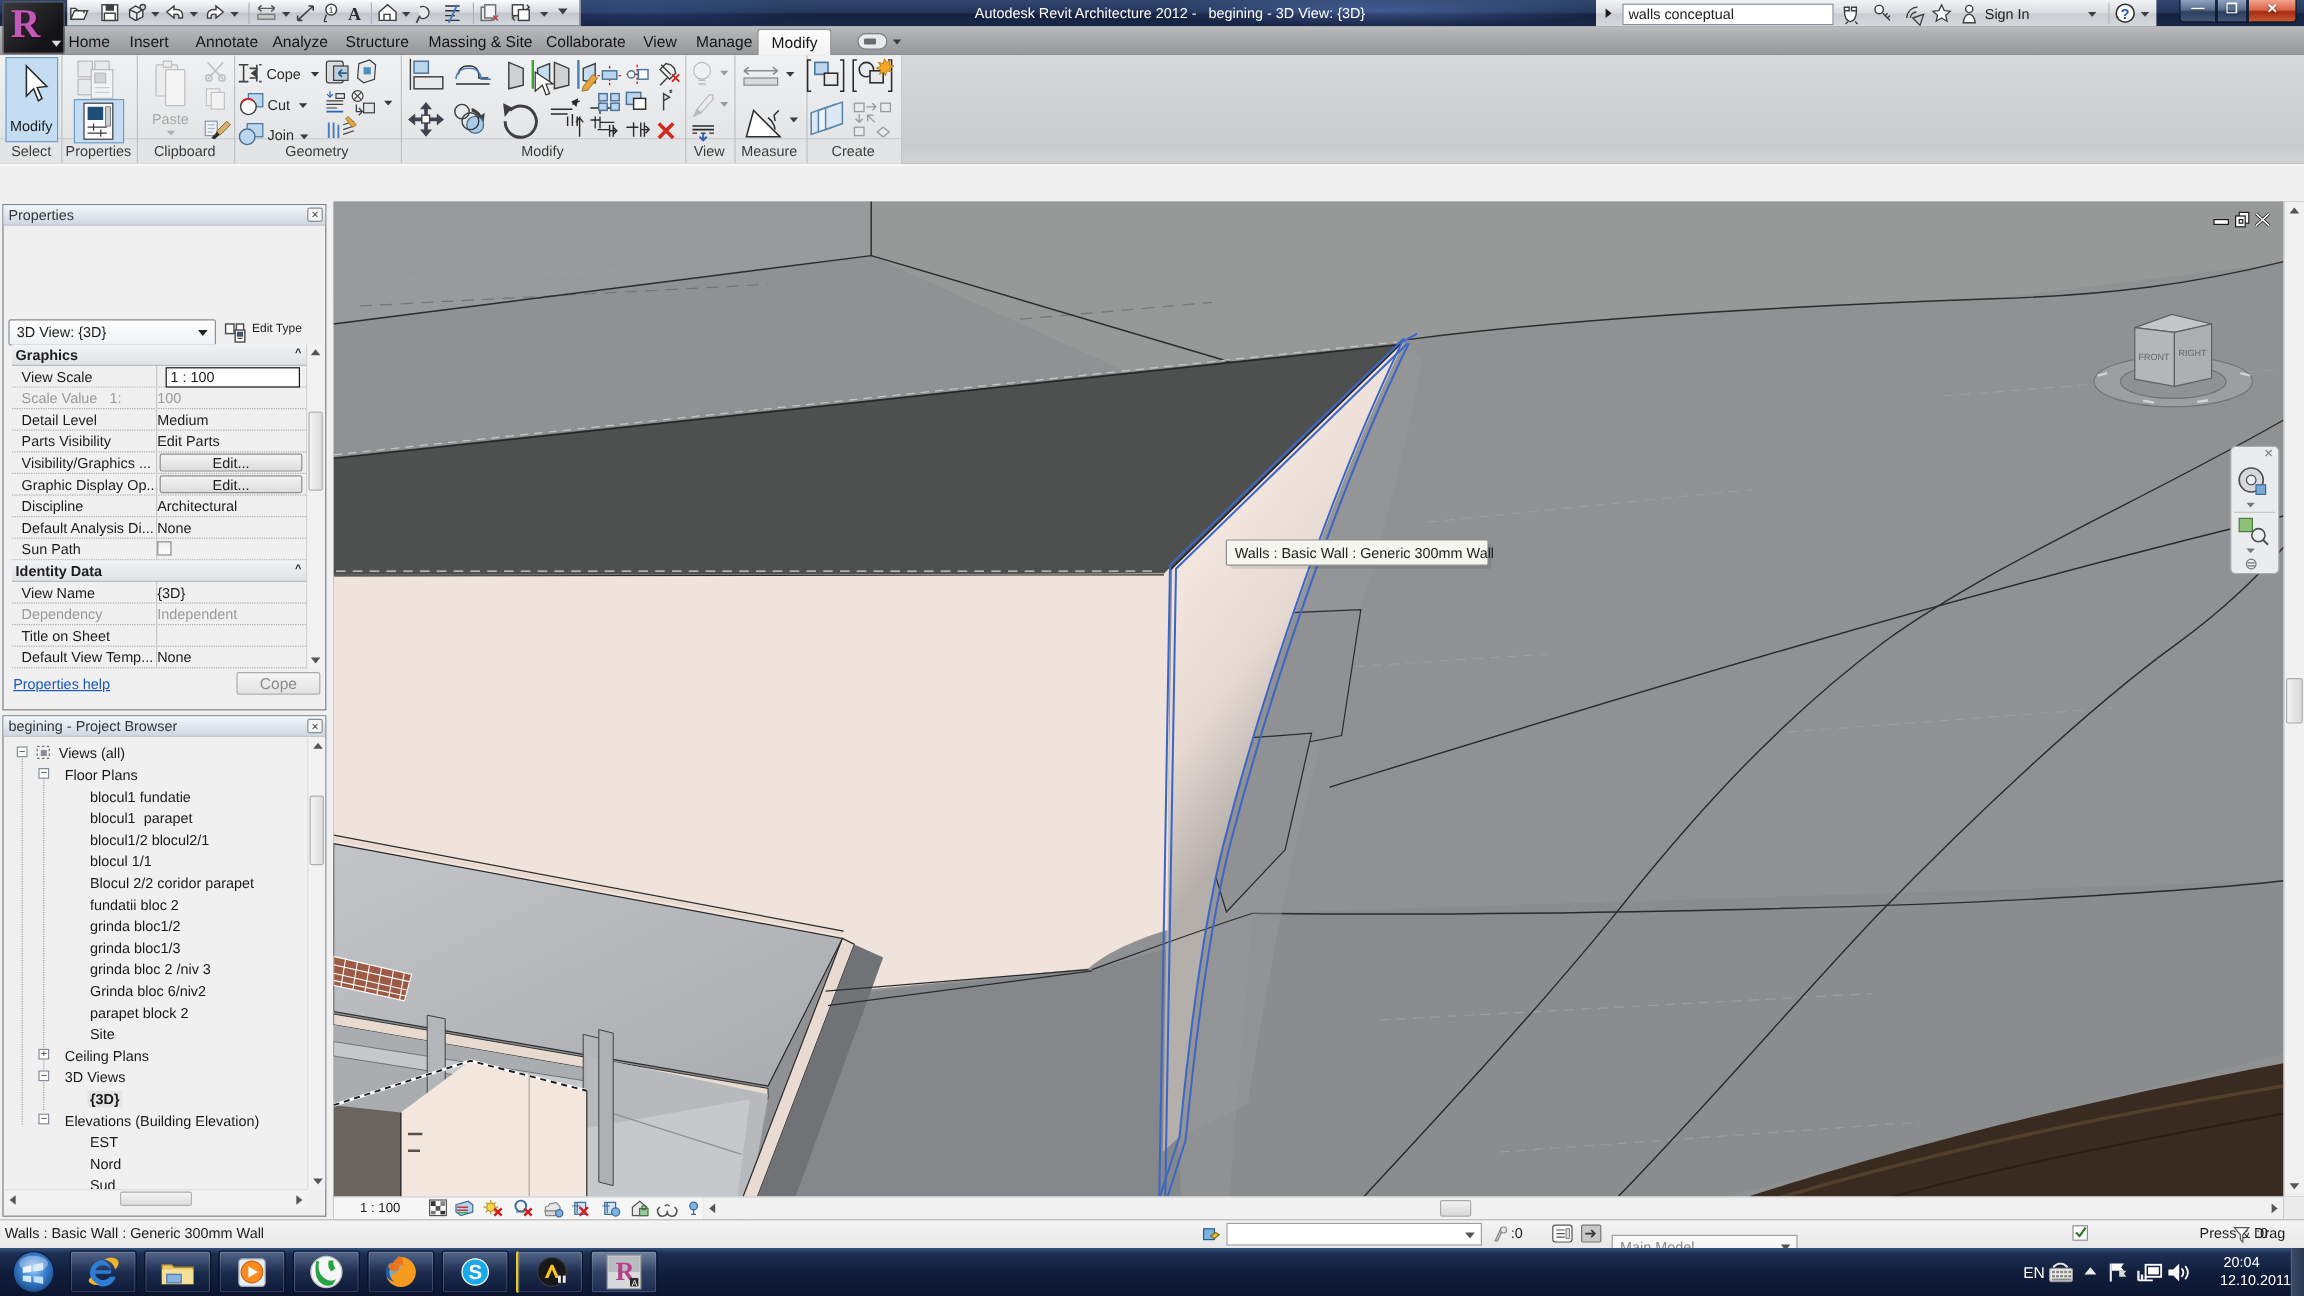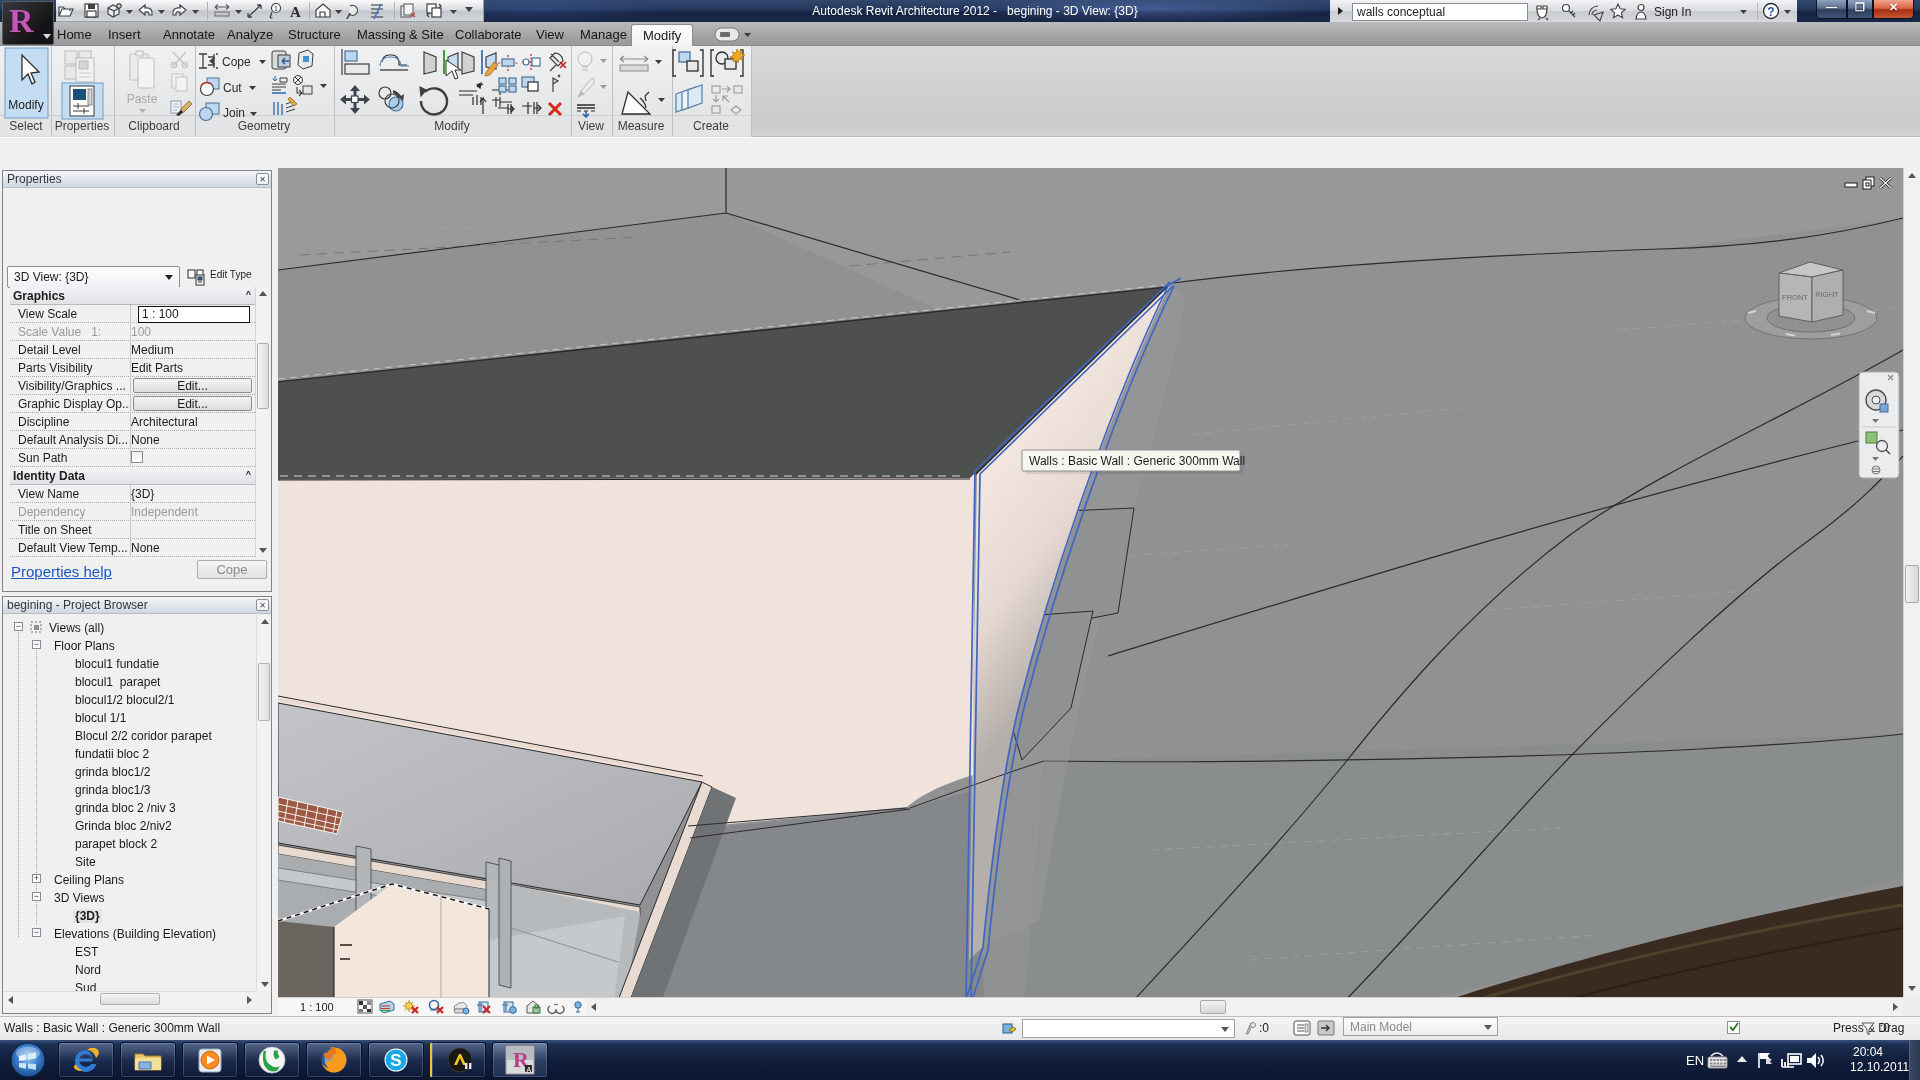--- a/index.html
+++ b/index.html
@@ -548,21 +548,21 @@
           <span class="vl">None</span>
         </div>
     </div>
 
     <div class="abs" style="left:252px;top:116px;width:14px;height:270px;background:#f2f2f2;border-left:1px solid #d4d4d4">
       <div class="abs tu" style="left:3px;top:4px"></div>
       <div class="abs" style="left:1px;top:56px;width:12px;height:66px;background:linear-gradient(90deg,#f4f4f4,#dcdcdc);border:1px solid #b0b0b0;border-radius:2px"></div>
       <div class="abs td" style="left:3px;bottom:4px"></div>
     </div>
 
-    <span class="abs" style="left:8px;top:392px;font-size:15px;color:#1a56c4;text-decoration:underline">Properties help</span>
+    <span class="abs" style="left:8px;top:392px;font-size:12px;color:#1a56c4;text-decoration:underline">Properties help</span>
     <div class="abs" style="left:194px;top:389px;width:70px;height:19px;background:linear-gradient(#f6f6f6,#e2e2e2);border:1px solid #adadad;border-radius:2px;text-align:center;font-size:13px;color:#8a8a8a;line-height:18px">Cope</div>
   </div>
 
   <div class="abs palette" id="pbrowser">
     <div class="pal-title">begining - Project Browser<span class="pal-close">✕</span></div>
     <div class="abs" style="left:1px;top:18px;width:252px;height:376px;background:#f0f0f0;overflow:hidden" id="tree">
       <div class="abs" style="left:14px;top:12px;width:1px;height:310px;border-left:1px dotted #9aa0ac"></div>
       <div class="abs" style="left:32px;top:30px;width:1px;height:280px;border-left:1px dotted #9aa0ac"></div>
       <div class="tbox" style="left:10px;top:7px">−</div>
       <svg class="abs" style="left:25px;top:5px" width="15" height="14">
@@ -576,21 +576,21 @@
         <span class="titem" style="left:50px;top:24px">Floor Plans</span>
       <span class="titem" style="left:71px;top:42px">blocul1 fundatie</span>
       <span class="titem" style="left:71px;top:60px">blocul1&nbsp; parapet</span>
       <span class="titem" style="left:71px;top:78px">blocul1/2 blocul2/1</span>
       <span class="titem" style="left:71px;top:96px">blocul 1/1</span>
       <span class="titem" style="left:71px;top:114px">Blocul 2/2 coridor parapet</span>
       <span class="titem" style="left:71px;top:132px">fundatii bloc 2</span>
       <span class="titem" style="left:71px;top:150px">grinda bloc1/2</span>
       <span class="titem" style="left:71px;top:168px">grinda bloc1/3</span>
       <span class="titem" style="left:71px;top:186px">grinda bloc 2 /niv 3</span>
-      <span class="titem" style="left:71px;top:204px">Grinda bloc 2/niv2</span>
+      <span class="titem" style="left:71px;top:204px">Grinda bloc 6/niv2</span>
       <span class="titem" style="left:71px;top:222px">parapet block 2</span>
       <span class="titem" style="left:71px;top:240px">Site</span>
       <div class="tbox" style="left:28px;top:259px">+</div>
         <span class="titem" style="left:50px;top:258px">Ceiling Plans</span>
       <div class="tbox" style="left:28px;top:277px">−</div>
         <span class="titem" style="left:50px;top:276px">3D Views</span>
       <span class="titem" style="left:69px;top:294px;font-weight:bold;background:#e4e4e4;padding:0 2px">{3D}</span>
       <div class="tbox" style="left:28px;top:313px">−</div>
         <span class="titem" style="left:50px;top:312px">Elevations (Building Elevation)</span>
       <span class="titem" style="left:71px;top:330px">EST</span>
@@ -850,21 +850,21 @@
     <span class="abs" style="left:1259px;top:4px">:0</span>
     <svg class="abs" style="left:1293px;top:2px" width="20" height="20">
         <rect x="1" y="2" width="16" height="14" rx="2" fill="#fdfdfd" stroke="#555"></rect>
         <path d="M4,6 h7 M4,9 h7 M4,12 h7" stroke="#555"></path>
         <rect x="12" y="5" width="3" height="8" fill="#ddd" stroke="#555" stroke-width=".6"></rect>
       </svg>
     <svg class="abs" style="left:1317px;top:2px" width="20" height="20">
         <rect x="1" y="2" width="16" height="14" rx="1" fill="#c8c8c8" stroke="#777"></rect>
         <path d="M4,9 h8 m-3,-3 l3,3 -3,3" stroke="#333" fill="none" stroke-width="1.4"></path>
       </svg>
-    <div class="abs" style="left:1343px;top:0;width:155px;height:19px;background:linear-gradient(#fdfdfd,#ededed);border:1px solid #a0a0a0">
+    <div class="abs" style="left:1343px;top:12px;width:155px;height:19px;background:linear-gradient(#fdfdfd,#ededed);border:1px solid #a0a0a0">
       <span class="abs" style="left:6px;top:2px;color:#8a8a8a">Main Model</span>
       <div class="abs td" style="right:5px;top:7px"></div>
     </div>
     <div class="abs" style="left:1727px;top:4px;width:13px;height:13px;background:#fff;border:1px solid #8a9097">
       <svg width="11" height="11">
           <path d="M2,5 l3,3 5,-7" stroke="#2a7a2a" stroke-width="1.8" fill="none"></path>
         </svg>
     </div>
     <span class="abs" style="left:1833px;top:4px">Press &amp; Drag</span>
     <svg class="abs" style="left:1860px;top:3px" width="18" height="18">

